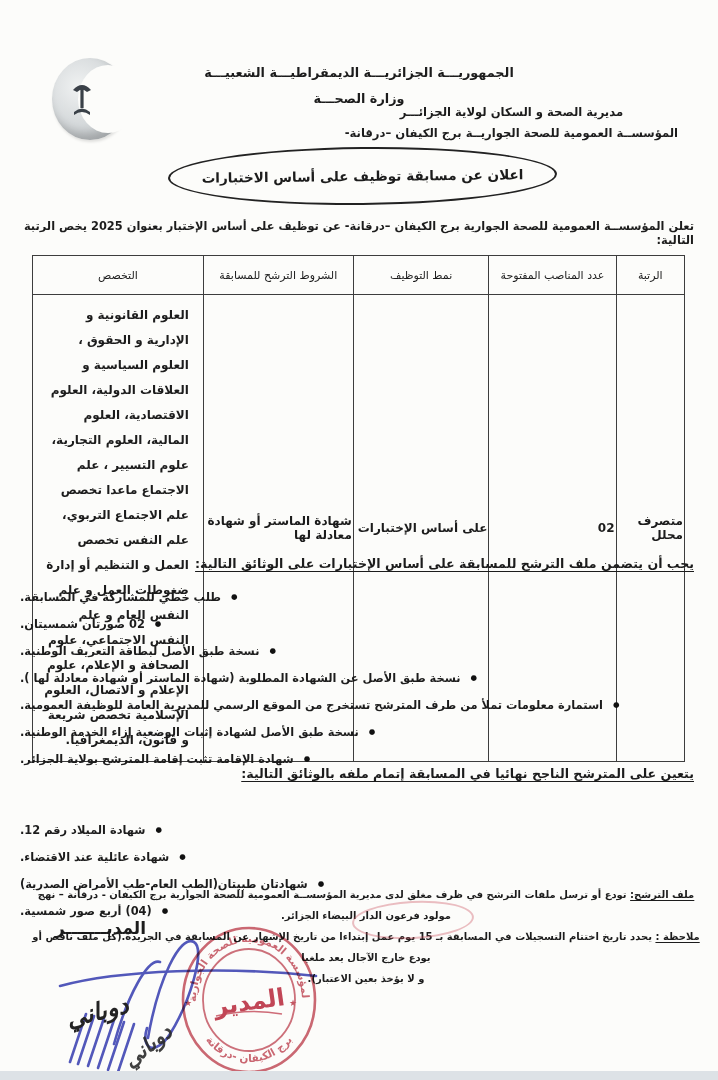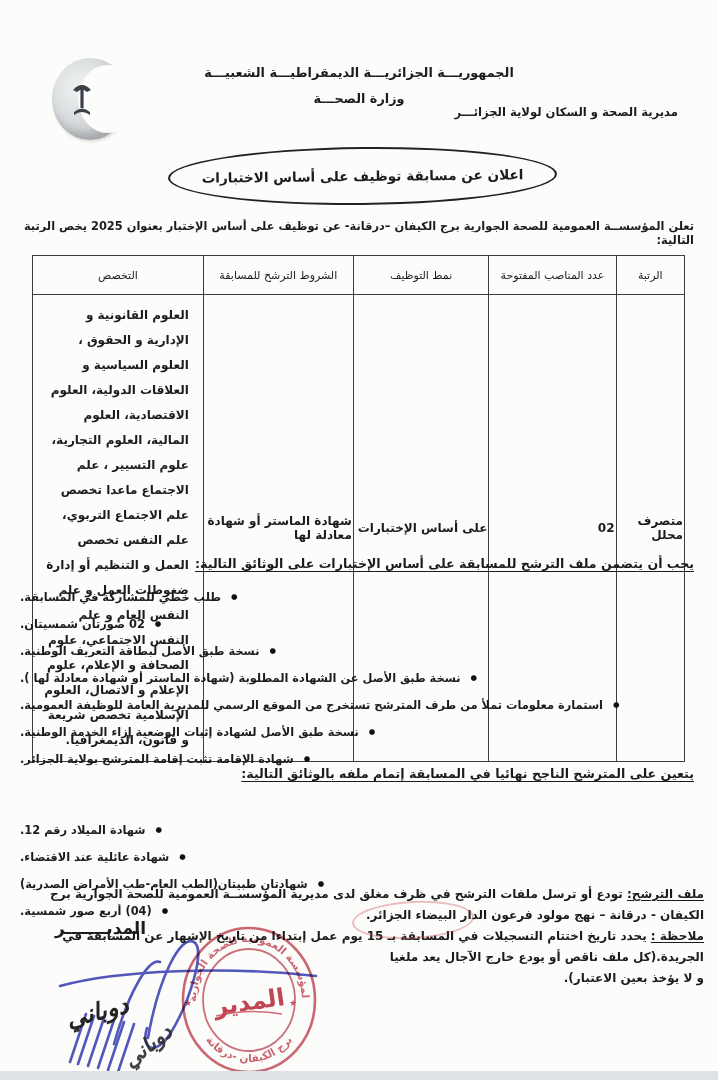--- a/index.html
+++ b/index.html
@@ -43,22 +43,22 @@
     padding:8px 14px 8px 8px;vertical-align:top;}
   td.cond{font-size:12.2px;font-weight:700;margin-top:47px;}
   
   .sec-head{position:absolute;right:24px;font-size:12.6px;font-weight:bold;
     text-decoration:underline;text-underline-offset:3px;}
   ul.docs{position:absolute;right:56px;left:20px;margin:0;padding:0;list-style:none;
     text-align:left;}
   ul.docs li{font-size:11.4px;font-weight:600;line-height:17px;margin:0 0 9px 0;}
   ul.docs li::before{content:"●";font-size:7.5px;vertical-align:2px;margin-left:10px;color:#111;}
   
-  .closing{position:absolute;top:884px;right:14px;left:28px;text-align:right;
-    font-size:12px;font-weight:600;line-height:21px;}
+  .closing{position:absolute;top:884px;right:14px;left:28px;text-align:center;
+    font-size:10px;font-weight:600;line-height:21px;}
   .lbl{font-weight:bold;text-decoration:underline;text-underline-offset:2px;}
   
   .director{position:absolute;top:918px;left:55px;font-size:17px;font-weight:bold;direction:rtl;}
   .hand-name{position:absolute;top:998px;left:66px;font-size:24px;font-weight:bold;
     font-style:italic;color:#232323;transform:rotate(-14deg);letter-spacing:1px;direction:rtl;}
   .hand-name2{position:absolute;top:1034px;left:120px;font-size:21px;font-weight:bold;
     font-style:italic;color:#2b2b2b;transform:rotate(-38deg);direction:rtl;opacity:.9;}
   .sig-svg{position:absolute;top:918px;left:48px;mix-blend-mode:multiply;}
   .stamp-svg{position:absolute;top:924px;left:178px;mix-blend-mode:multiply;opacity:.93;}
   .stamp-ghost{position:absolute;top:901px;left:352px;width:118px;height:34px;border-radius:50%;
@@ -82,20 +82,21 @@
     </div>
   </div>
 
   <div class="hdr-center">
     <div>الجمهوريـــة الجزائريـــة الديمقراطيـــة الشعبيـــة</div>
     <div>وزارة الصحـــة</div>
   </div>
 
   <div class="hdr-right">
     <div>مديرية الصحة و السكان لولاية الجزائـــر</div>
+    <div>المؤسســة العمومية للصحة الجواريــة برج الكيفان –درقانة-</div>
   </div>
 
   <div class="oval">
     <span>اعلان عن مسابقة توظيف على  أساس الاختبارات</span>
   </div>
 
   <div class="intro">تعلن المؤسســة العمومية للصحة الجوارية برج الكيفان –درقانة- عن توظيف على أساس الإختبار بعنوان 2025 يخص الرتبة  التالية:</div>
 
   <table class="jobs">
     <colgroup>

